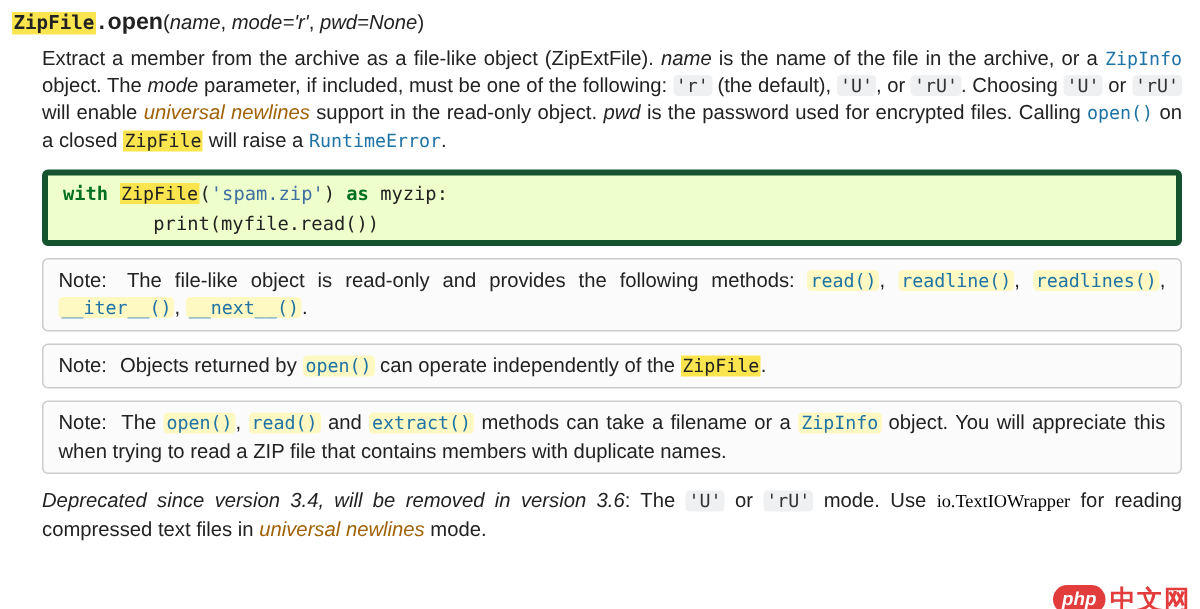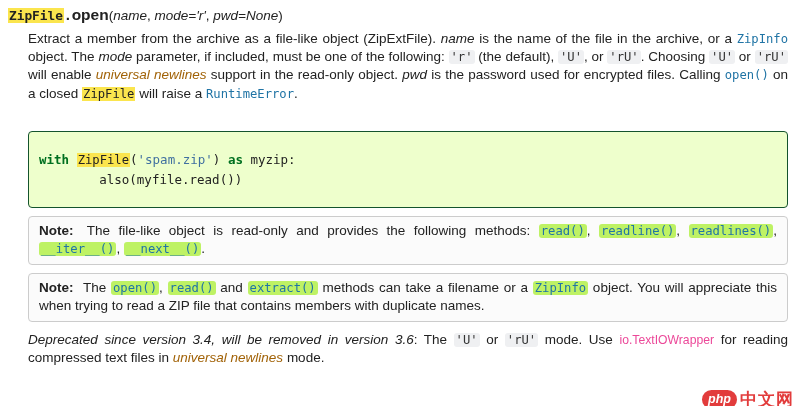--- a/index.html
+++ b/index.html
@@ -20,32 +20,32 @@
   .seg-sig-paren{font-size:13.5px;}
 
   .dd{margin-left:20px;}
   .para{margin:4px 0 0 0;line-height:18.2px;text-align:justify;}
   .para2{margin-top:12px;text-align:left;}
 
   
   .seg-code-link{font-family:"DejaVu Sans Mono",monospace;font-size:12.2px;color:#2074a5;}
   .seg-code-kw{font-family:"DejaVu Sans Mono",monospace;font-size:12.2px;color:#17507a;}
   .seg-code-lit{font-family:"DejaVu Sans Mono",monospace;font-size:12.2px;background:#eff0f2;border-radius:3px;padding:0 2px;color:#333;}
-  .seg-code-link-bg{font-family:"DejaVu Sans Mono",monospace;font-size:12.2px;background:#bef264;border-radius:3px;padding:0 2px;color:#2074a5;}
+  .seg-code-link-bg{font-family:"DejaVu Sans Mono",monospace;font-size:12.2px;background:#fef9c3;border-radius:3px;padding:0 2px;color:#2074a5;}
   .seg-hl{font-family:"DejaVu Sans Mono",monospace;font-size:12.2px;background:#fbe54e;color:#222;padding:0 1px;}
   .seg-em{font-style:italic;}
   .seg-link-em{font-style:italic;color:#a16207;}
-  .seg-code-purple{font-family:Liberation Sans, sans-serif;font-size:12.2px;color:#ec4899;}
-  .seg-bold{font-weight:bold;margin-right:5px;}
+  .seg-code-purple{font-family:Liberation Serif, serif;font-size:12.2px;color:#000000;}
+  .seg-bold{font-weight:normal;margin-right:5px;}
   .seg-text{}
 
   
   .codeblock{
-    margin-top:28px;background:#eeffcc;border:1px solid #14532d;border-radius:4px;
-    padding:18px 10px;font-family:"DejaVu Sans Mono","Liberation Mono",monospace;
+    margin-top:10px;background:#eeffcc;border:4px solid #14532d;border-radius:4px;
+    padding:2px 10px;font-family:"DejaVu Sans Mono","Liberation Mono",monospace;
     font-size:12.5px;line-height:19px;
   }
   .code-line{white-space:pre;}
   .seg-kw{color:#007020;font-weight:bold;}
   .seg-str{color:#4070a0;}
   .seg-plain{color:#222;}
 
   
   .note{
     margin-top:8px;background:#fbfbfb;border:1px solid #cccccc;border-radius:4px;
@@ -66,25 +66,26 @@
 
   <div class="sig"><span class="seg seg-sig-hl">ZipFile</span><span class="seg seg-sig-dot">.</span><span class="seg seg-sig-name">open</span><span class="seg seg-sig-paren">(</span><span class="seg seg-sig-param">name</span><span class="seg seg-sig-paren">, </span><span class="seg seg-sig-param">mode='r'</span><span class="seg seg-sig-paren">, </span><span class="seg seg-sig-param">pwd=None</span><span class="seg seg-sig-paren">)</span></div>
 
   <div class="dd">
 
     <p class="para"><span class="seg seg-text">Extract a member from the archive as a file-like object (ZipExtFile). </span><span class="seg seg-em">name</span><span class="seg seg-text"> is the name of the file in the archive, or a </span><span class="seg seg-code-link">ZipInfo</span><span class="seg seg-text"> object. The </span><span class="seg seg-em">mode</span><span class="seg seg-text"> parameter, if included, must be one of the following: </span><span class="seg seg-code-lit">'r'</span><span class="seg seg-text"> (the default), </span><span class="seg seg-code-lit">'U'</span><span class="seg seg-text">, or </span><span class="seg seg-code-lit">'rU'</span><span class="seg seg-text">. Choosing </span><span class="seg seg-code-lit">'U'</span><span class="seg seg-text"> or </span><span class="seg seg-code-lit">'rU'</span><span class="seg seg-text"> will enable </span><span class="seg seg-link-em">universal newlines</span><span class="seg seg-text"> support in the read-only object. </span><span class="seg seg-em">pwd</span><span class="seg seg-text"> is the password used for encrypted files. Calling </span><span class="seg seg-code-link">open()</span><span class="seg seg-text"> on a closed </span><span class="seg seg-hl">ZipFile</span><span class="seg seg-text"> will raise a </span><span class="seg seg-code-link">RuntimeError</span><span class="seg seg-text">.</span></p>
 
 
     <div class="codeblock">
         <div class="code-line"><span class="seg seg-kw">with</span><span class="seg seg-plain"> </span><span class="seg seg-hl">ZipFile</span><span class="seg seg-plain">(</span><span class="seg seg-str">'spam.zip'</span><span class="seg seg-plain">) </span><span class="seg seg-kw">as</span><span class="seg seg-plain"> myzip:</span></div>
-        <div class="code-line"><span class="seg seg-plain">        also(myfile.read())</span></div>
+        <div class="code-line"><span class="seg seg-plain">        print(myfile.read())</span></div>
       </div>
 
     <div class="note"><span class="seg seg-bold">Note:</span><span class="seg seg-text"> The file-like object is read-only and provides the following methods: </span><span class="seg seg-code-link-bg">read()</span><span class="seg seg-text">, </span><span class="seg seg-code-link-bg">readline()</span><span class="seg seg-text">, </span><span class="seg seg-code-link-bg">readlines()</span><span class="seg seg-text">, </span><span class="seg seg-code-link-bg">__iter__()</span><span class="seg seg-text">, </span><span class="seg seg-code-link-bg">__next__()</span><span class="seg seg-text">.</span></div>
 
+    <div class="note"><span class="seg seg-bold">Note:</span><span class="seg seg-text"> Objects returned by </span><span class="seg seg-code-link-bg">open()</span><span class="seg seg-text"> can operate independently of the </span><span class="seg seg-hl">ZipFile</span><span class="seg seg-text">.</span></div>
 
     <div class="note"><span class="seg seg-bold">Note:</span><span class="seg seg-text"> The </span><span class="seg seg-code-link-bg">open()</span><span class="seg seg-text">, </span><span class="seg seg-code-link-bg">read()</span><span class="seg seg-text"> and </span><span class="seg seg-code-link-bg">extract()</span><span class="seg seg-text"> methods can take a filename or a </span><span class="seg seg-code-link-bg">ZipInfo</span><span class="seg seg-text"> object. You will appreciate this when trying to read a ZIP file that contains members with duplicate names.</span></div>
 
     <p class="deprecated"><span class="seg seg-em">Deprecated since version 3.4, will be removed in version 3.6</span><span class="seg seg-text">: The </span><span class="seg seg-code-lit">'U'</span><span class="seg seg-text"> or </span><span class="seg seg-code-lit">'rU'</span><span class="seg seg-text"> mode. Use </span><span class="seg seg-code-purple">io.TextIOWrapper</span><span class="seg seg-text"> for reading compressed text files in </span><span class="seg seg-link-em">universal newlines</span><span class="seg seg-text"> mode.</span></p>
 
   </div>
 </div>
 
 <div class="watermark">
   <span class="wm-badge">php</span>

